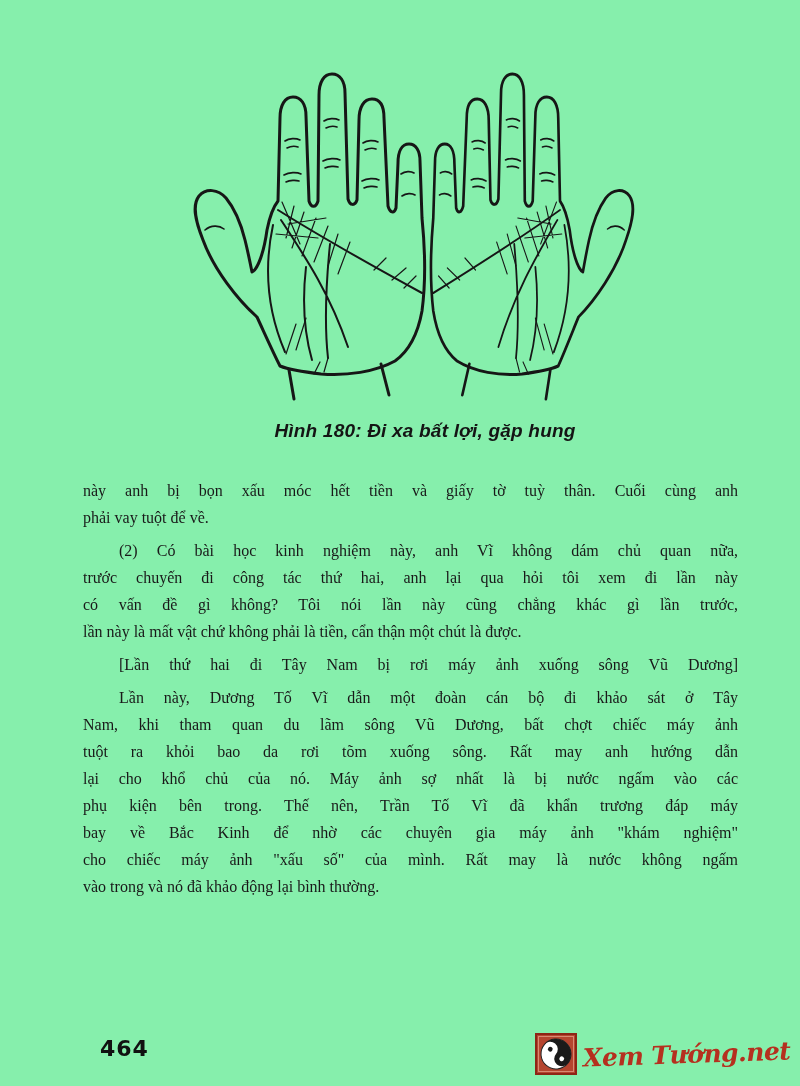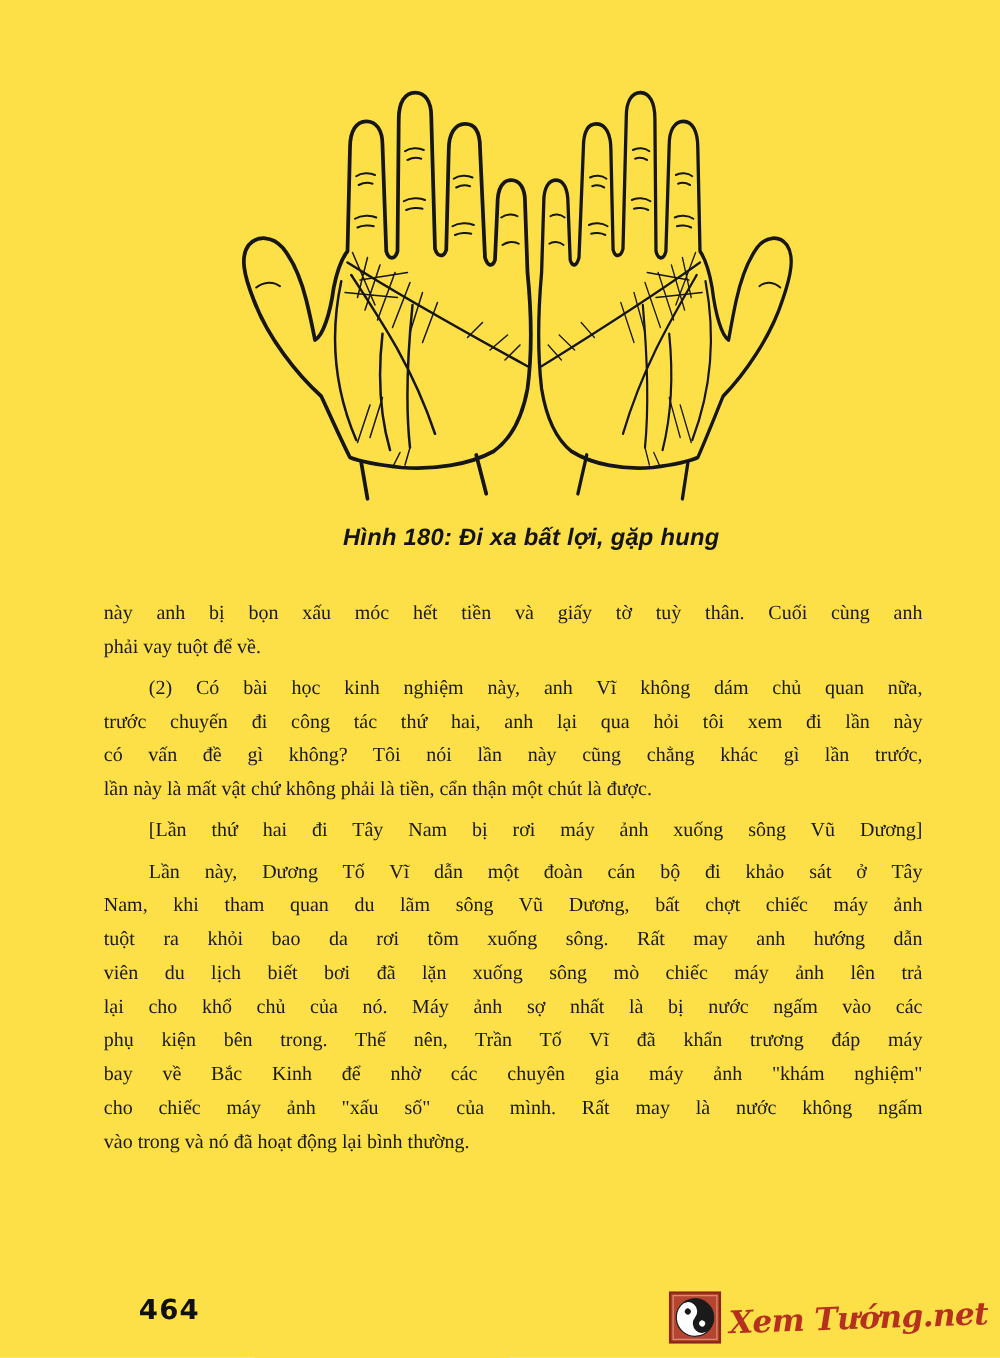--- a/index.html
+++ b/index.html
@@ -1,19 +1,19 @@
 <!DOCTYPE html>
 <html><head>
 <meta charset="utf-8">
 <style>
   html,body{margin:0;padding:0;background:#e8e8e8;}
   .page{
     position:relative;
     width:800px;height:1086px;
-    background:#fde047;
+    background:#86efac;
     overflow:hidden;
     font-family:"Liberation Serif", serif;
     color:#1c1c1c;
   }
   .illustration{
     position:absolute;left:178px;top:58px;
     width:470px;height:345px;
   }
   .illustration path{fill:none;stroke:#161616;stroke-linecap:round;stroke-linejoin:round;}
   .caption{
@@ -28,21 +28,21 @@
   .bodytext{
     position:absolute;left:83px;top:477px;width:655px;
     font-size:16px;line-height:27px;
     color:#191919;
   }
   .para + .para{margin-top:6px;}
   .tline{text-align:justify;text-align-last:justify;}
   .tline.last{text-align-last:left;}
   .para.indent .tline:first-child{text-indent:36px;}
   .pagenum{
-    position:absolute;left:111px;top:1036px;
+    position:absolute;left:100px;top:1036px;
     font-family:"DejaVu Sans", sans-serif;
     font-size:22px;font-weight:600;letter-spacing:1px;
     color:#111;
   }
   .watermark{
     position:absolute;right:10px;top:1033px;
     display:flex;align-items:center;gap:6px;
   }
   .wm-text{
     font-family:"DejaVu Serif", serif;
@@ -158,26 +158,25 @@
         <div class="tline">có vấn đề gì không? Tôi nói lần này cũng chẳng khác gì lần trước,</div>
         <div class="tline last">lần này là mất vật chứ không phải là tiền, cẩn thận một chút là được.</div>
       </div>
       <div class="para indent">
         <div class="tline">[Lần thứ hai đi Tây Nam bị rơi máy ảnh xuống sông Vũ Dương]</div>
       </div>
       <div class="para indent">
         <div class="tline">Lần này, Dương Tố Vĩ dẫn một đoàn cán bộ đi khảo sát ở Tây</div>
         <div class="tline">Nam, khi tham quan du lãm sông Vũ Dương, bất chợt chiếc máy ảnh</div>
         <div class="tline">tuột ra khỏi bao da rơi tõm xuống sông. Rất may anh hướng dẫn</div>
-        <div class="tline">viên du lịch biết bơi đã lặn xuống sông mò chiếc máy ảnh lên trả</div>
         <div class="tline">lại cho khổ chủ của nó. Máy ảnh sợ nhất là bị nước ngấm vào các</div>
         <div class="tline">phụ kiện bên trong. Thế nên, Trần Tố Vĩ đã khẩn trương đáp máy</div>
         <div class="tline">bay về Bắc Kinh để nhờ các chuyên gia máy ảnh "khám nghiệm"</div>
         <div class="tline">cho chiếc máy ảnh "xấu số" của mình. Rất may là nước không ngấm</div>
-        <div class="tline last">vào trong và nó đã hoạt động lại bình thường.</div>
+        <div class="tline last">vào trong và nó đã khảo động lại bình thường.</div>
       </div>
     </div>
 
   <div class="pagenum">464</div>
 
   <div class="watermark">
     <svg width="42" height="42" viewBox="0 0 42 42">
       <rect x="1" y="1" width="40" height="40" fill="#b5452f" stroke="#8e2516" stroke-width="2"></rect>
       <rect x="3.5" y="3.5" width="35" height="35" fill="none" stroke="#d88a72" stroke-width="1"></rect>
       <g transform="translate(21,21) rotate(-50)">

